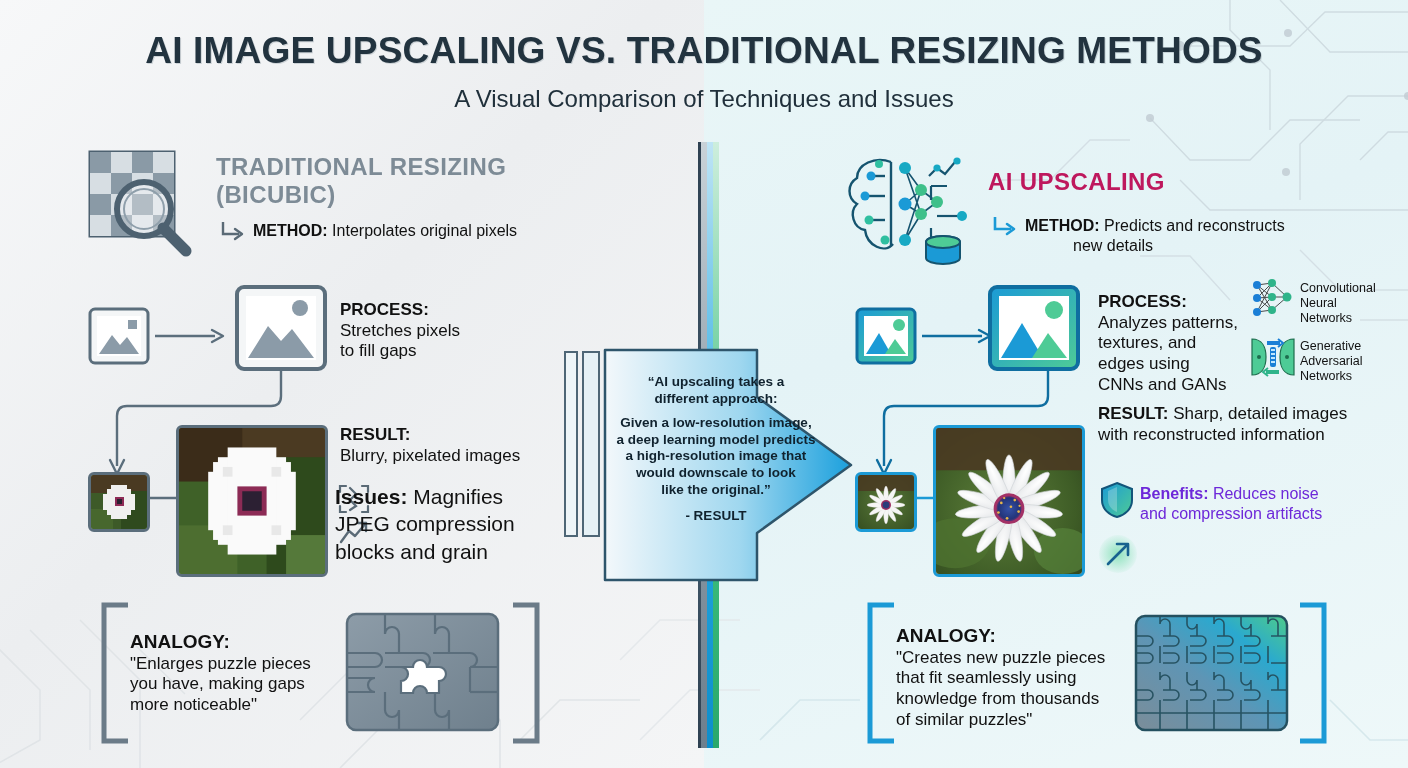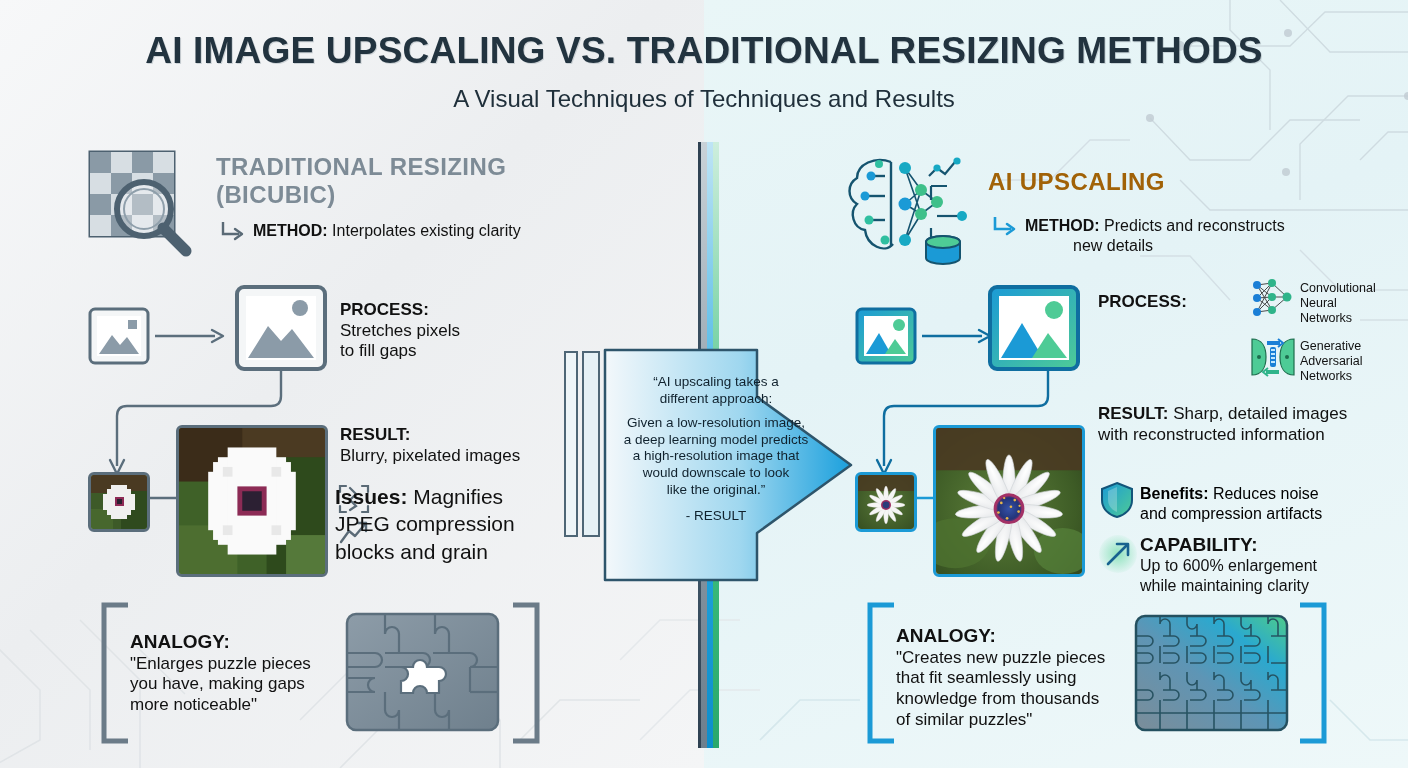--- a/index.html
+++ b/index.html
@@ -59,21 +59,21 @@
   }
 
   
   .h-left {
     position:absolute; left:216px; top:153px; width:330px;
     font-size:24px; font-weight:bold; color:#7d8b96; line-height:1.18;
     letter-spacing:0.4px;
   }
   .h-right {
     position:absolute; left:988px; top:168px; width:330px;
-    font-size:24px; font-weight:bold; color:#a16207; letter-spacing:0.4px;
+    font-size:24px; font-weight:bold; color:#be185d; letter-spacing:0.4px;
   }
 
   
   .method {
     position:absolute; font-size:16px; color:#111; line-height:1.25;
   }
   .method b { font-weight:bold; }
   .method-left { left:253px; top:221px; width:330px; }
   .method-right { left:1025px; top:216px; width:340px; }
   .arrow-hook {
@@ -82,34 +82,34 @@
 
   
   .txt { position:absolute; font-size:17px; color:#111; line-height:1.22; }
   .txt .lbl { font-weight:bold; }
   .proc-left { left:340px; top:300px; width:210px; }
   .res-left  { left:340px; top:425px; width:220px; }
   .issues-left { left:335px; top:483px; width:230px; font-size:21px; line-height:1.3; }
   .proc-right { left:1098px; top:292px; width:160px; }
   .res-right  { left:1098px; top:404px; width:270px; }
 
-  .ben-right { position:absolute; left:1140px; top:484px; width:250px; font-size:16px; line-height:1.25; color:#000000;}
+  .ben-right { position:absolute; left:1140px; top:484px; width:250px; font-size:16px; line-height:1.25; color:#6d28d9;}
   .cap-right { position:absolute; left:1140px; top:533px; width:250px; font-size:16px; line-height:1.22; color:#111;}
   .cap-right .cap-h { font-size:19px; font-weight:bold; }
   .brk {
     position:absolute; width:26px; height:140px;
   }
   .an-text { position:absolute; font-size:17px; line-height:1.22; color:#111; }
   .an-text .lbl { font-weight:bold; font-size:19px; }
 
   
   .quote-arrow { position:absolute; left:565px; top:345px; width:290px; height:240px; }
   .quote-text {
     position:absolute; left:610px; top:374px; width:212px;
-    text-align:center; font-size:13.5px; font-weight:normal; color:#10222e; line-height:1.23;
+    text-align:center; font-size:13.5px; font-weight:bold; color:#10222e; line-height:1.23;
   }
   .quote-text .q1 { display:block; margin-bottom:8px; }
   .quote-text .q2 { display:block; }
   .quote-text .q3 { display:block; margin-top:10px; }
 
   
   .card { position:absolute; }
   .flower-img { position:absolute; border-radius:6px; overflow:hidden; }
 
   .cnn-lbl { position:absolute; font-size:12.5px; line-height:1.18; color:#111; }
@@ -165,21 +165,21 @@
   </svg>
 
   <div class="divider">
     <div class="div-line"></div>
     <div class="div-gray"></div>
     <div class="div-blue"></div>
     <div class="div-green"></div>
   </div>
 
   <div class="title">AI IMAGE UPSCALING VS. TRADITIONAL RESIZING METHODS</div>
-  <div class="subtitle">A Visual Techniques of Techniques and Results</div>
+  <div class="subtitle">A Visual Comparison of Techniques and Issues</div>
 
   <svg style="position:absolute;left:88px;top:150px;width:118px;height:118px" viewBox="0 0 118 118">
     <rect x="2" y="2" width="84" height="84" fill="#ffffff" stroke="#4d6170" stroke-width="3"></rect>
     <g fill="#8a9aa6">
       <rect x="2" y="2" width="21" height="21"></rect>
         <rect x="44" y="2" width="21" height="21"></rect>
       <rect x="23" y="23" width="21" height="21"></rect>
         <rect x="65" y="23" width="21" height="21"></rect>
       <rect x="2" y="44" width="21" height="21"></rect>
         <rect x="44" y="44" width="21" height="21"></rect>
@@ -205,21 +205,21 @@
     <span>TRADITIONAL RESIZING</span><br>
     <span>(BICUBIC)</span>
   </div>
 
   <svg class="arrow-hook" style="left:220px;top:220px;" viewBox="0 0 26 22">
     <path d="M3 2 V14 H19" fill="none" stroke="#5a6a76" stroke-width="2.4"></path>
     <path d="M15 9 L22 14 L15 19" fill="none" stroke="#5a6a76" stroke-width="2.4" stroke-linecap="round" stroke-linejoin="round"></path>
   </svg>
   <div class="method method-left">
     <b>METHOD:</b>
-    <span>Interpolates existing clarity</span>
+    <span>Interpolates original pixels</span>
   </div>
 
   <svg class="card" style="left:88px;top:307px;width:62px;height:58px" viewBox="0 0 62 58">
     <rect x="2" y="2" width="58" height="54" rx="5" fill="#f4f6f7" stroke="#5b6e7c" stroke-width="3"></rect>
     <rect x="9" y="9" width="44" height="40" fill="#ffffff"></rect>
     <path d="M11 47 L24 28 L32 38 L39 30 L51 47 Z" fill="#8b9ba8"></path>
     <rect x="40" y="13" width="9" height="9" fill="#8b9ba8"></rect>
   </svg>
 
   <svg style="position:absolute;left:155px;top:326px;width:72px;height:20px" viewBox="0 0 72 20">
@@ -455,20 +455,21 @@
       </defs>
     <rect x="2" y="2" width="88" height="82" rx="7" fill="url(#ric2)" stroke="#0f6ea0" stroke-width="4"></rect>
     <rect x="11" y="11" width="70" height="64" fill="#ffffff"></rect>
     <path d="M13 73 L34 38 L55 73 Z" fill="#1b9ad6"></path>
     <path d="M44 73 L60 48 L79 73 Z" fill="#4ecb96"></path>
     <circle cx="66" cy="25" r="9" fill="#4ecb96"></circle>
   </svg>
 
   <div class="txt proc-right">
     <span class="lbl">PROCESS:</span><br>
+    <span>Analyzes patterns,<br>textures, and<br>edges using<br>CNNs and GANs</span>
   </div>
 
   <svg style="position:absolute;left:1250px;top:277px;width:46px;height:44px" viewBox="0 0 46 44">
     <g stroke="#222" stroke-width="1" fill="none" opacity="0.8">
       <path d="M7 8 L22 6 M7 8 L22 20 M7 8 L22 33 M7 21 L22 6 M7 21 L22 20 M7 21 L22 33 M7 35 L22 6 M7 35 L22 20 M7 35 L22 33"></path>
       <path d="M22 6 L37 20 M22 20 L37 20 M22 33 L37 20"></path>
     </g>
     <g fill="#1b7fd6">
         <circle cx="7" cy="8" r="4"></circle>
         <circle cx="7" cy="21" r="4"></circle>
@@ -625,24 +626,20 @@
     <defs>
         <radialGradient id="cg" cx="0.5" cy="0.5" r="0.55">
       <stop offset="0" stop-color="#8fe3bd"></stop>
           <stop offset="1" stop-color="#8fe3bd" stop-opacity="0"></stop>
         </radialGradient>
       </defs>
     <circle cx="20" cy="21" r="19" fill="url(#cg)"></circle>
     <path d="M10 31 L29 12" fill="none" stroke="#17628f" stroke-width="2.6" stroke-linecap="round"></path>
     <path d="M19 11 H30 V22" fill="none" stroke="#17628f" stroke-width="2.6" stroke-linecap="round" stroke-linejoin="round"></path>
   </svg>
-  <div class="cap-right">
-    <span class="cap-h">CAPABILITY:</span><br>
-    <span>Up to 600% enlargement<br>while maintaining clarity</span>
-  </div>
 
   <svg class="brk" style="left:866px;top:602px;width:28px;height:142px" viewBox="0 0 28 142">
     <path d="M26 3 H4 V139 H26" fill="none" stroke="#1b9ad6" stroke-width="5" stroke-linecap="square"></path>
   </svg>
   <svg class="brk" style="left:1300px;top:602px;width:28px;height:142px" viewBox="0 0 28 142">
     <path d="M2 3 H24 V139 H2" fill="none" stroke="#1b9ad6" stroke-width="5" stroke-linecap="square"></path>
   </svg>
   <div class="an-text" style="left:896px;top:624px;width:240px;">
     <span class="lbl">ANALOGY:</span><br>
     <span>"Creates new puzzle pieces<br>that fit seamlessly using<br>knowledge from thousands<br>of similar puzzles"</span>

